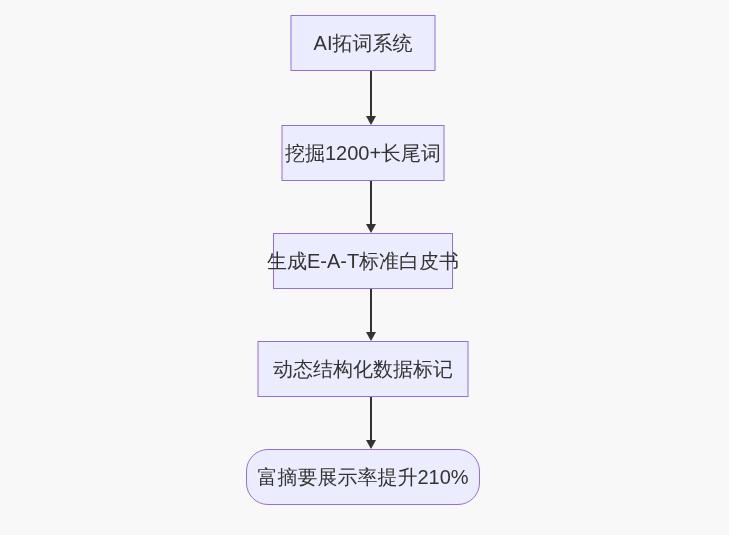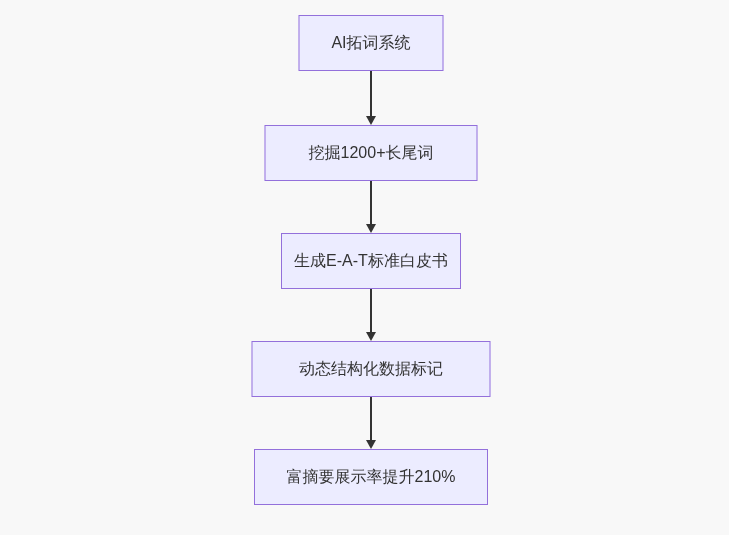--- a/index.html
+++ b/index.html
@@ -13,38 +13,38 @@
     background: var(--bg, #f8f8f8);
     font-family: "Liberation Sans", "DejaVu Sans", sans-serif;
     overflow: hidden;
   }
   .diagram {
     position: absolute;
     inset: 0;
   }
   .node {
     position: absolute;
-    left: 371px;
+    left: 363px;
     transform: translateX(-50%);
     height: 56px;
     box-sizing: border-box;
     background: var(--node-fill, #ECECFF);
     border: 1px solid var(--node-border, #9370DB);
     color: var(--text, #333333);
-    font-size: 16px;
+    font-size: 20px;
     display: flex;
     align-items: center;
     justify-content: center;
     white-space: nowrap;
   }
   .node-1 { top: 15px;  width: 145px; }
-  .node-2 { top: 125px; width: 213px; }
+  .node-2 { top: 125px; width: 163px; }
   .node-3 { top: 233px; width: 180px; }
-  .node-4 { top: 341px; width: 239px; }
-  .node-5 { top: 449px; width: 234px; }
+  .node-4 { top: 341px; width: 211px; }
+  .node-5 { top: 449px; width: 234px; border-radius: 22px; }
 
   .arrow {
     position: absolute;
     left: 371px;
     transform: translateX(-50%);
     width: 12px;
     display: flex;
     flex-direction: column;
     align-items: center;
   }

